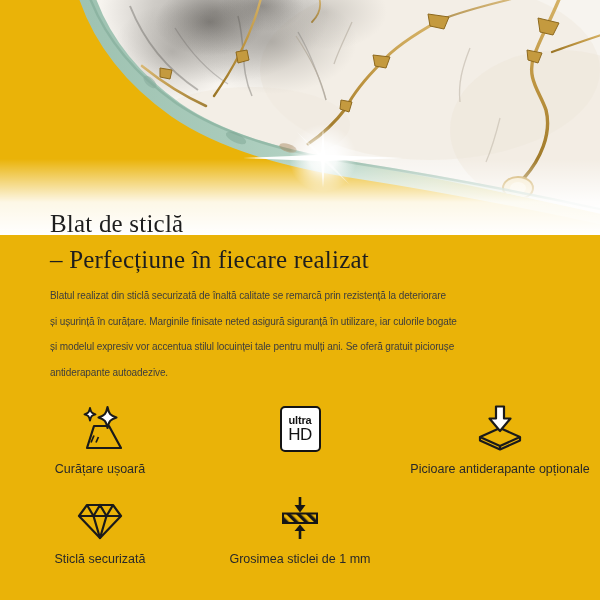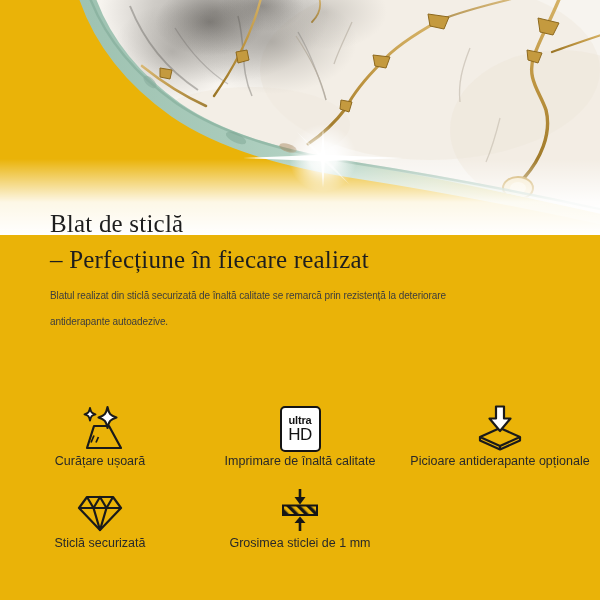--- a/index.html
+++ b/index.html
@@ -19,21 +19,21 @@
     position:absolute; left:50px; top:283px;
     font-size:10px; line-height:25.6px; letter-spacing:-0.1px;
     color:#3d3d3d; white-space:nowrap;
   }
   .features {
     position:absolute; left:0; top:404px; width:600px;
     display:grid; grid-template-columns:repeat(3,200px); row-gap:18px;
   }
   .feature { display:flex; flex-direction:column; align-items:center; }
   .icon-box { height:48px; display:flex; align-items:flex-end; justify-content:center; }
-  .feature-label { margin-top:2px; font-size:12.5px; color:#292929; white-space:nowrap; }
+  .feature-label { margin-top:10px; font-size:12.5px; color:#292929; white-space:nowrap; }
   .uhd-box {
     width:41px; height:46px; border:2.5px solid #141414; border-radius:5px;
     display:flex; flex-direction:column; align-items:center; justify-content:center;
     color:#141414; background:#fff;
   }
   .uhd-top { font-size:11px; font-weight:700; line-height:12px; letter-spacing:-0.2px; }
   .uhd-bottom { font-size:17px; font-weight:400; line-height:18px; letter-spacing:-0.5px; }
 </style>
 </head>
 <body>
@@ -161,20 +161,22 @@
     </svg>
   </div>
 
   <h1 class="headline">
     <div>Blat de sticlă</div>
     <div>– Perfecțiune în fiecare realizat</div>
   </h1>
 
   <div class="desc">
     <div>Blatul realizat din sticlă securizată de înaltă calitate se remarcă prin rezistență la deteriorare</div>
+    <div>și ușurință în curățare. Marginile finisate neted asigură siguranță în utilizare, iar culorile bogate</div>
+    <div>și modelul expresiv vor accentua stilul locuinței tale pentru mulți ani. Se oferă gratuit piciorușe</div>
     <div>antiderapante autoadezive.</div>
   </div>
 
   <div class="features">
 
     <div class="feature">
       <div class="icon-box">
         <svg width="52" height="48" viewBox="0 0 52 48">
           <g fill="none" stroke="#1a1a1a" stroke-width="2.2" stroke-linejoin="round">
             <path d="M13,44 L20,22 L35,22 L47,44 Z"></path>
@@ -188,21 +190,20 @@
       <div class="feature-label">Curățare ușoară</div>
     </div>
 
     <div class="feature">
       <div class="icon-box">
         <div class="uhd-box">
           <span class="uhd-top">ultra</span>
           <span class="uhd-bottom">HD</span>
         </div>
       </div>
-      <div class="feature-label">Imprimare de înaltă calitate</div>
     </div>
 
 
     <div class="feature">
       <div class="icon-box">
         <svg width="50" height="48" viewBox="0 0 50 48">
           <g fill="none" stroke="#1a1a1a" stroke-width="2.2" stroke-linejoin="round">
             <path d="M5,33 L25,24 L45,33 L25,42 Z"></path>
             <path d="M5,33 L5,36.5 L25,45.5 L45,36.5 L45,33"></path>
             <path d="M25,42 L25,45.5"></path>

